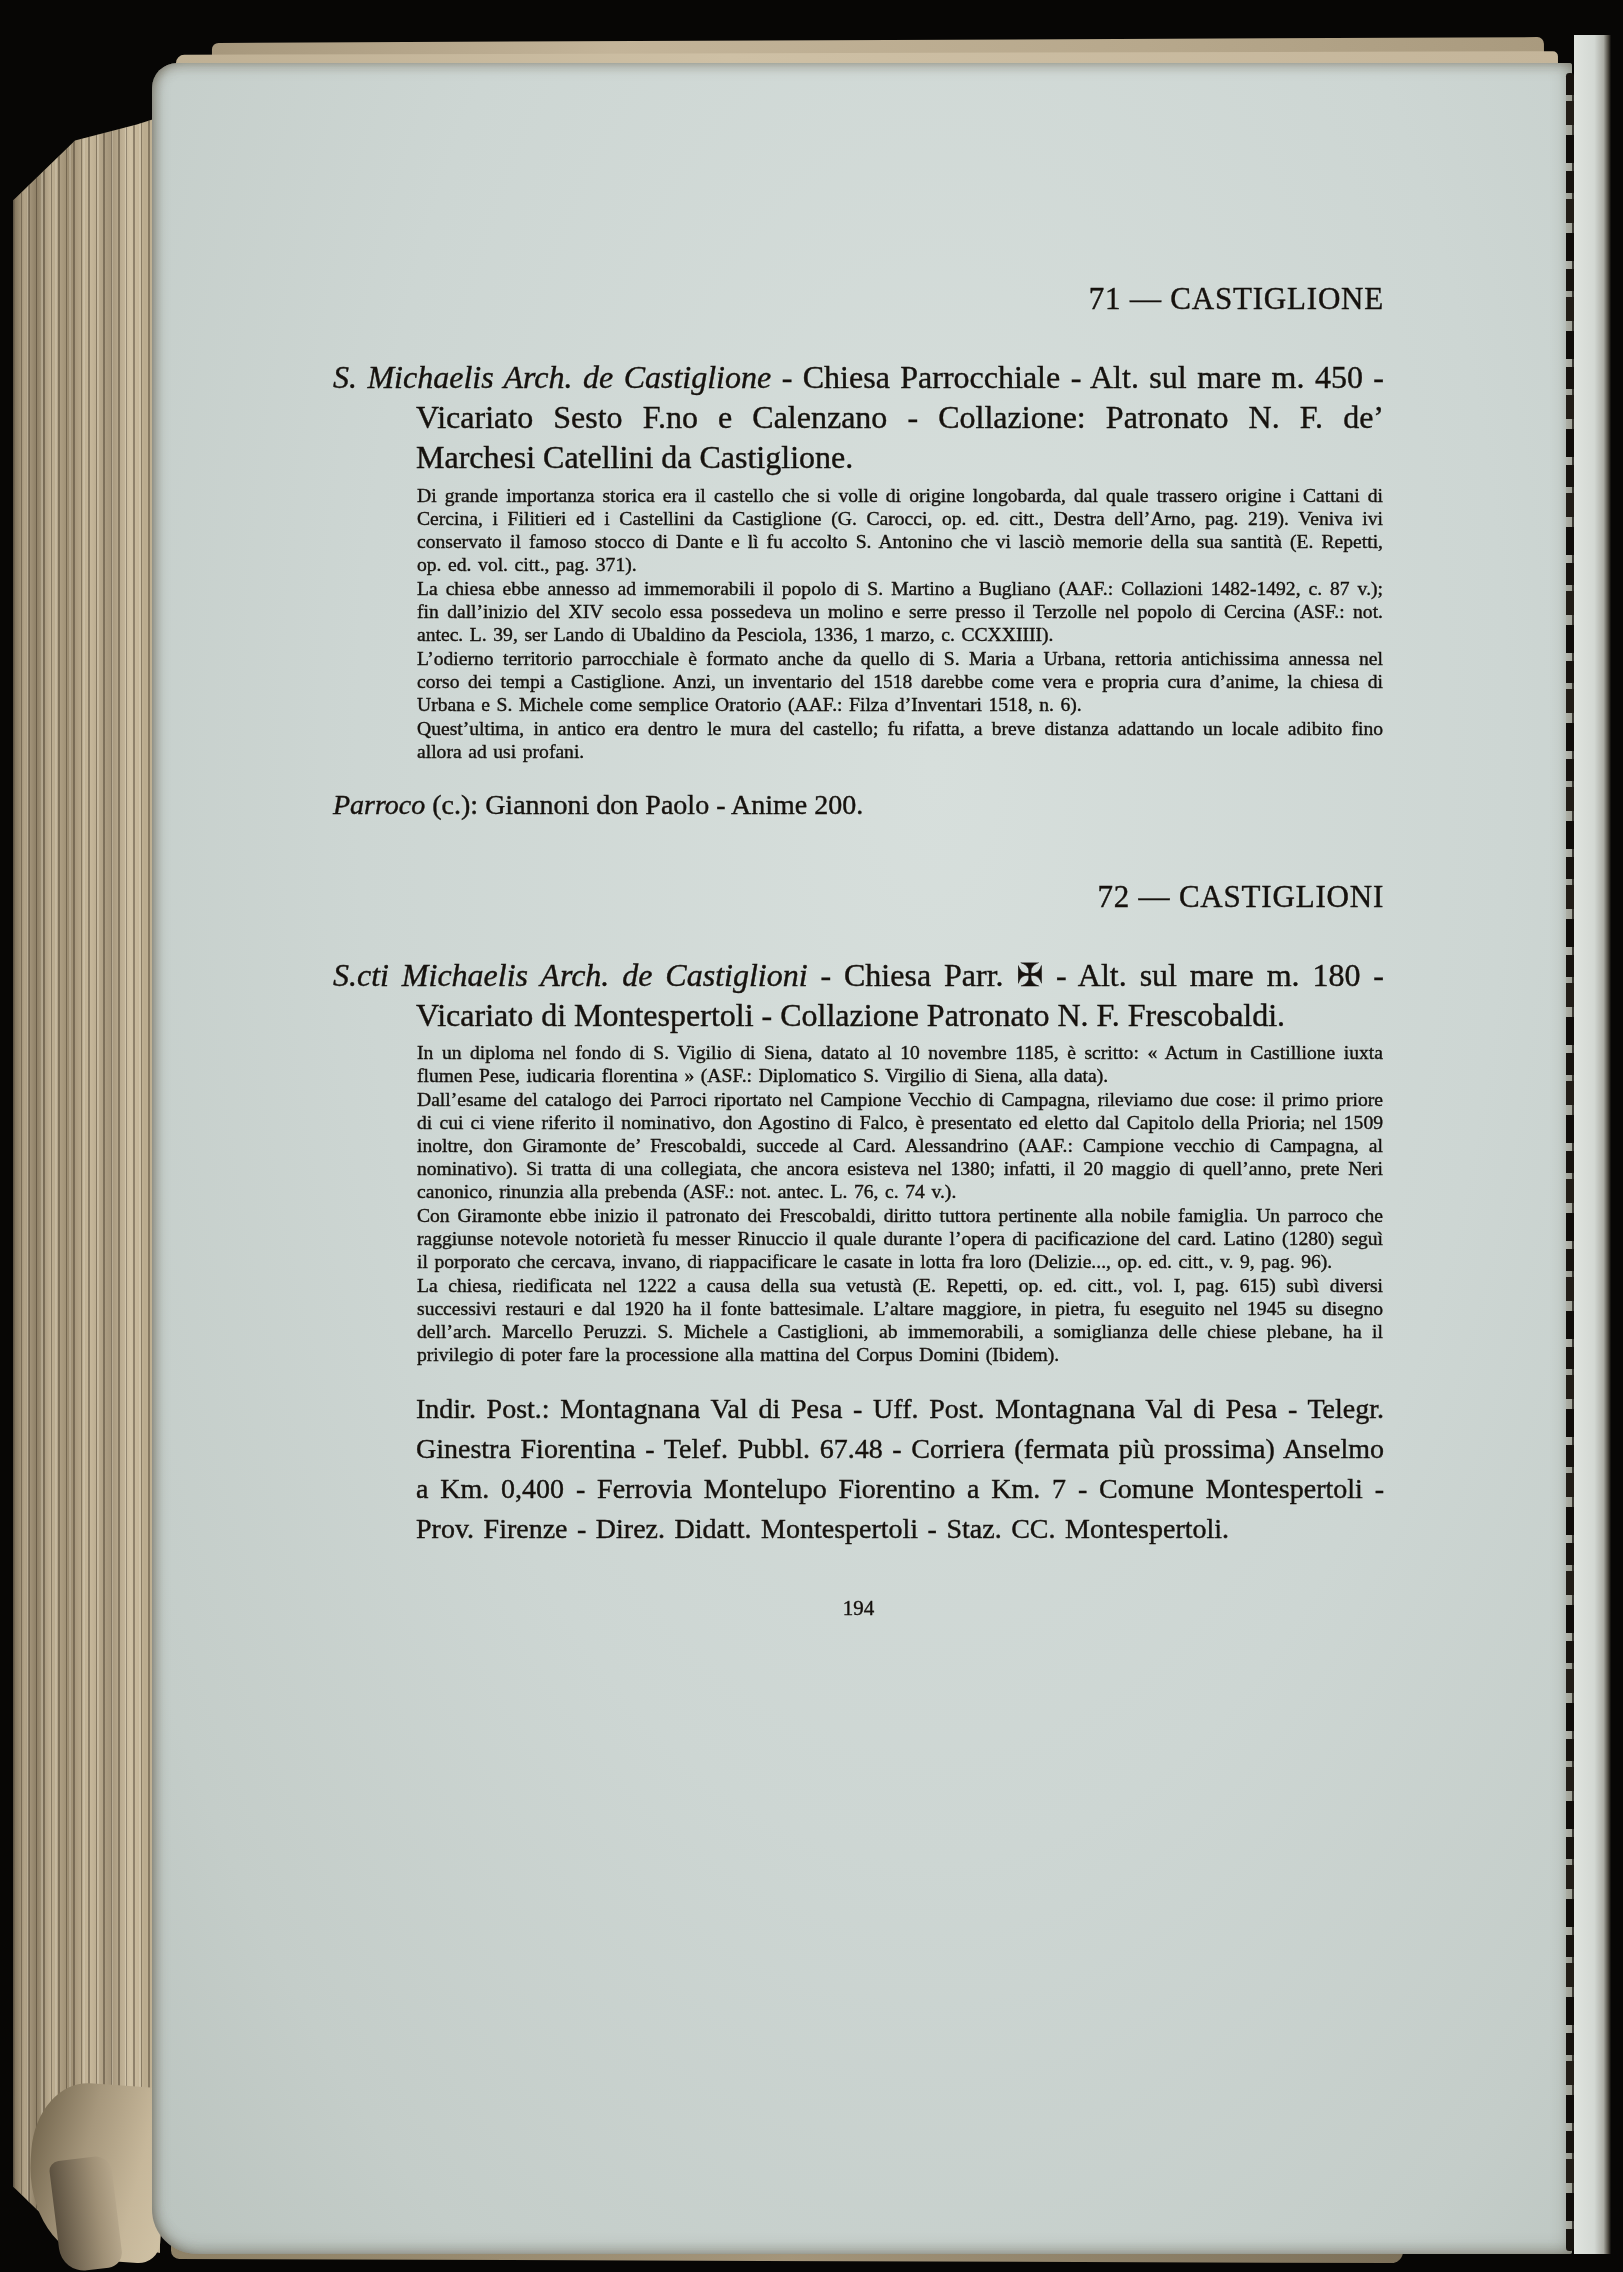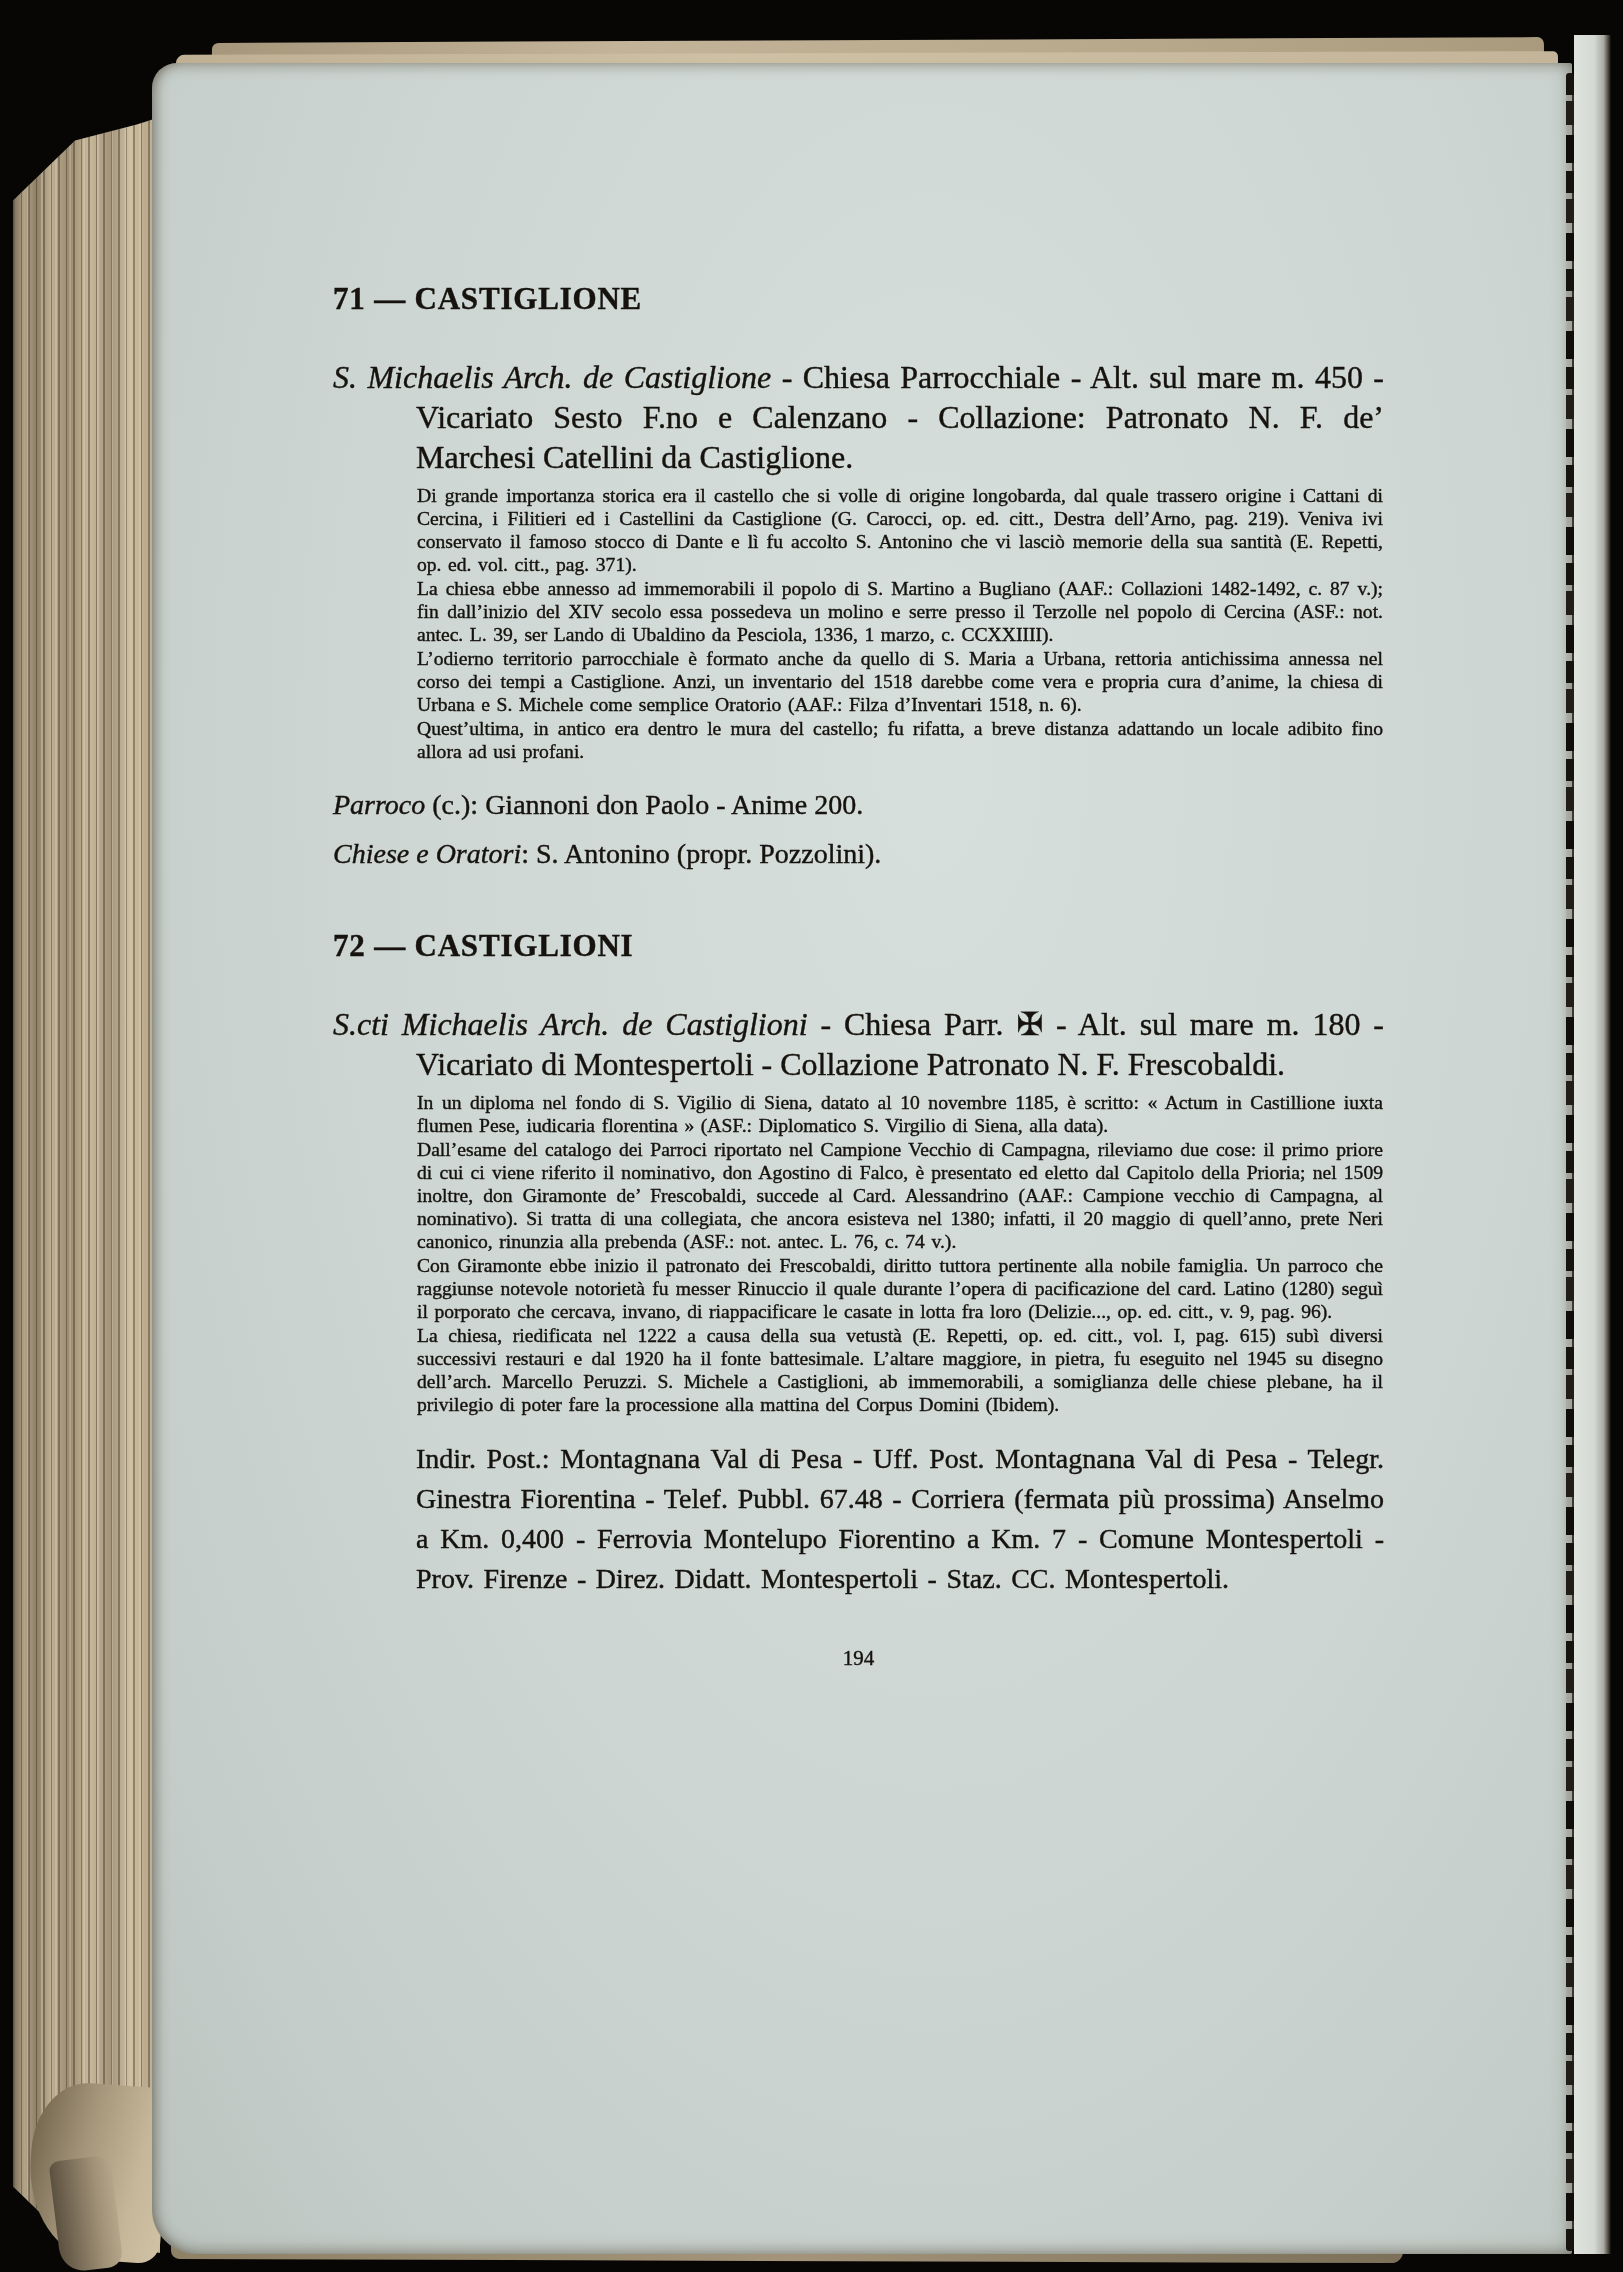--- a/index.html
+++ b/index.html
@@ -79,21 +79,21 @@
   }
   
   .text-col{
     position:absolute;left:333px;top:281px;width:1051px;
     color:#16120e;
     -webkit-text-stroke:0.4px #16120e;
   }
   .entry{margin:0;}
   .entry + .entry{margin-top:58px;}
   .entry-heading{
-    font-size:31px;font-weight:bold;letter-spacing:0.8px;margin:0;
+    font-size:31px;font-weight:normal;letter-spacing:0.8px;margin:0;text-align:right;
   }
   .lead{
     font-size:32px;line-height:40px;margin:40px 0 0 0;
     padding-left:83px;text-indent:-83px;text-align:justify;
   }
   .lead i,.clergy i{font-style:italic;text-align:right;}
   .notes{margin:6.7px 0 0 83px;}
   .note{
     font-size:19.6px;line-height:23px;text-align:justify;margin:1px;
     word-spacing:1.7px;
@@ -130,21 +130,20 @@
     <section class="entry">
       <h2 class="entry-heading">71 — CASTIGLIONE</h2>
       <p class="lead"><i>S. Michaelis Arch. de Castiglione</i><span> - Chiesa Parrocchiale - Alt. sul mare m. 450 - Vicariato Sesto F.no e Calenzano - Collazione: Patronato N. F. de’ Marchesi Catellini da Castiglione.</span></p>
       <div class="notes">
           <p class="note">Di grande importanza storica era il castello che si volle di origine longobarda, dal quale trassero origine i Cattani di Cercina, i Filitieri ed i Castellini da Castiglione (G. Carocci, op. ed. citt., Destra dell’Arno, pag. 219). Veniva ivi conservato il famoso stocco di Dante e lì fu accolto S. Antonino che vi lasciò memorie della sua santità (E. Repetti, op. ed. vol. citt., pag. 371).</p>
           <p class="note">La chiesa ebbe annesso ad immemorabili il popolo di S. Martino a Bugliano (AAF.: Collazioni 1482-1492, c. 87 v.); fin dall’inizio del XIV secolo essa possedeva un molino e serre presso il Terzolle nel popolo di Cercina (ASF.: not. antec. L. 39, ser Lando di Ubaldino da Pesciola, 1336, 1 marzo, c. CCXXIIII).</p>
           <p class="note">L’odierno territorio parrocchiale è formato anche da quello di S. Maria a Urbana, rettoria antichissima annessa nel corso dei tempi a Castiglione. Anzi, un inventario del 1518 darebbe come vera e propria cura d’anime, la chiesa di Urbana e S. Michele come semplice Oratorio (AAF.: Filza d’Inventari 1518, n. 6).</p>
           <p class="note">Quest’ultima, in antico era dentro le mura del castello; fu rifatta, a breve distanza adattando un locale adibito fino allora ad usi profani.</p>
         </div>
       <p class="clergy"><i>Parroco</i><span> (c.): Giannoni don Paolo - Anime 200.</span></p>
-      <p class="clergy"><i>Chiese e Oratori</i><span>: S. Antonino (propr. Pozzolini).</span></p>
     </section>
 
     <section class="entry">
       <h2 class="entry-heading">72 — CASTIGLIONI</h2>
       <p class="lead"><i>S.cti Michaelis Arch. de Castiglioni</i><span> - Chiesa Parr. ✠ - Alt. sul mare m. 180 - Vicariato di Montespertoli - Collazione Patronato N. F. Frescobaldi.</span></p>
       <div class="notes">
           <p class="note">In un diploma nel fondo di S. Vigilio di Siena, datato al 10 novembre 1185, è scritto: « Actum in Castillione iuxta flumen Pese, iudicaria florentina » (ASF.: Diplomatico S. Virgilio di Siena, alla data).</p>
           <p class="note">Dall’esame del catalogo dei Parroci riportato nel Campione Vecchio di Campagna, rileviamo due cose: il primo priore di cui ci viene riferito il nominativo, don Agostino di Falco, è presentato ed eletto dal Capitolo della Prioria; nel 1509 inoltre, don Giramonte de’ Frescobaldi, succede al Card. Alessandrino (AAF.: Campione vecchio di Campagna, al nominativo). Si tratta di una collegiata, che ancora esisteva nel 1380; infatti, il 20 maggio di quell’anno, prete Neri canonico, rinunzia alla prebenda (ASF.: not. antec. L. 76, c. 74 v.).</p>
           <p class="note">Con Giramonte ebbe inizio il patronato dei Frescobaldi, diritto tuttora pertinente alla nobile famiglia. Un parroco che raggiunse notevole notorietà fu messer Rinuccio il quale durante l’opera di pacificazione del card. Latino (1280) seguì il porporato che cercava, invano, di riappacificare le casate in lotta fra loro (Delizie..., op. ed. citt., v. 9, pag. 96).</p>
           <p class="note">La chiesa, riedificata nel 1222 a causa della sua vetustà (E. Repetti, op. ed. citt., vol. I, pag. 615) subì diversi successivi restauri e dal 1920 ha il fonte battesimale. L’altare maggiore, in pietra, fu eseguito nel 1945 su disegno dell’arch. Marcello Peruzzi. S. Michele a Castiglioni, ab immemorabili, a somiglianza delle chiese plebane, ha il privilegio di poter fare la processione alla mattina del Corpus Domini (Ibidem).</p>

